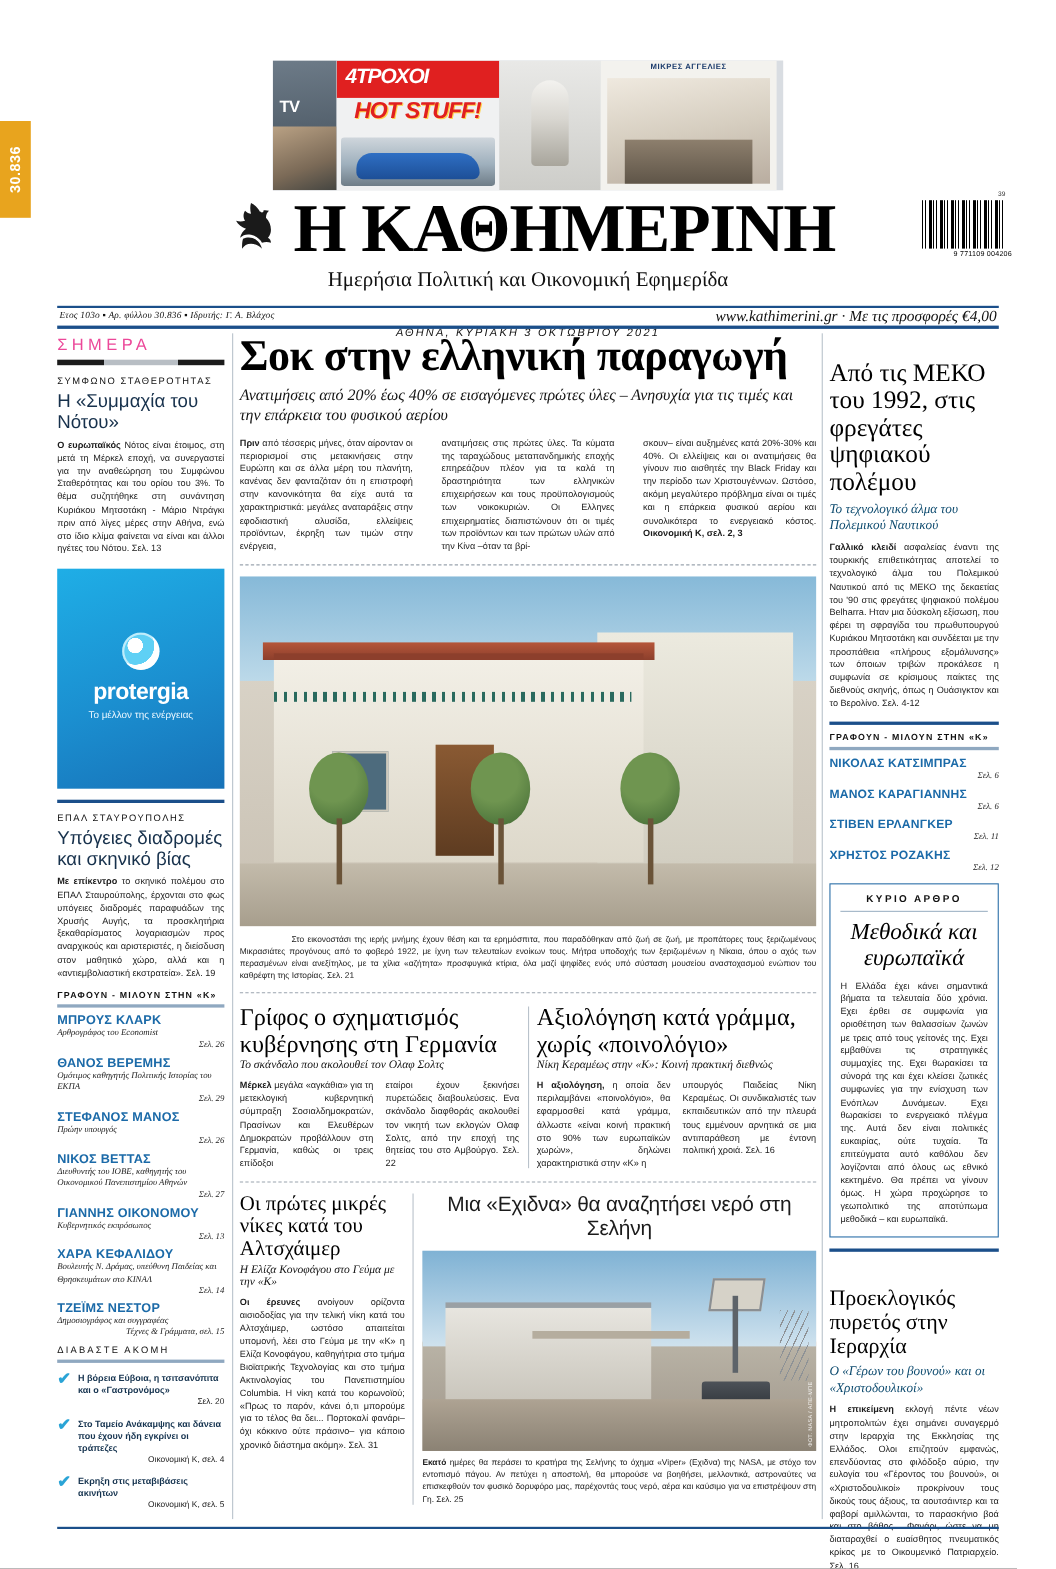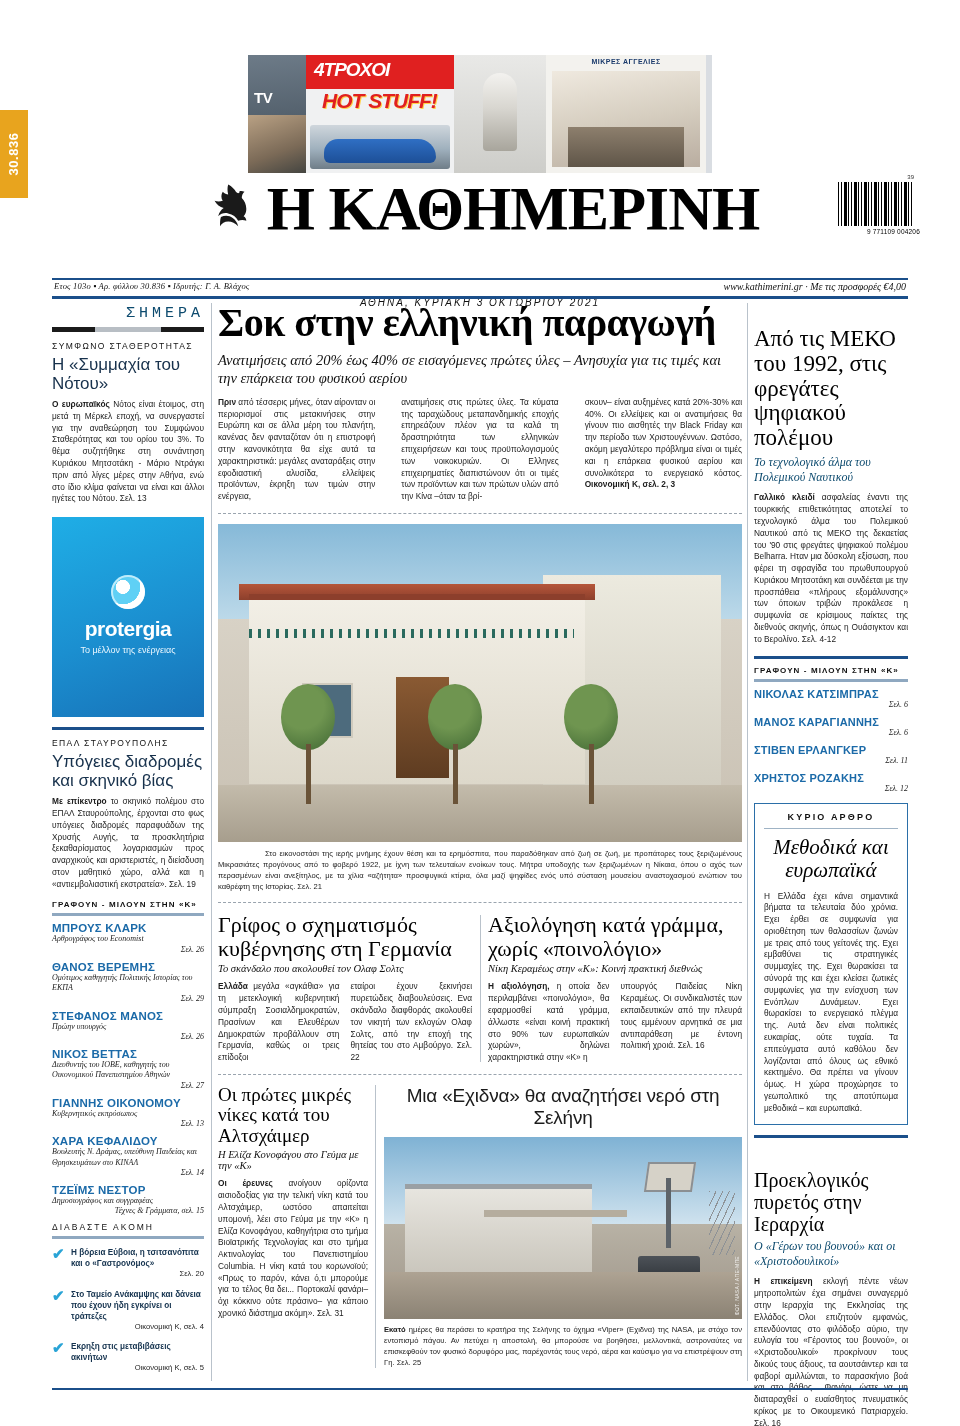--- a/index.html
+++ b/index.html
@@ -109,21 +109,21 @@
     position:absolute;left:54px;top:281px;font-family:"Liberation Serif",serif;
     font-size:8.5px;color:#111;font-style:italic;letter-spacing:.2px;
   }
   .info-center{
     position:absolute;left:0;top:297px;width:960px;text-align:center;
     font-family:Liberation Sans, sans-serif;font-size:10px;font-style:italic;
     letter-spacing:2px;color:#111;
   }
   .info-right{
     position:absolute;right:54px;top:281px;font-family:"Liberation Serif",serif;
-    font-size:10px;color:#111;font-style:italic;
+    font-size:14px;color:#111;font-style:italic;
   }
   
   .cols{position:absolute;left:52px;top:303px;width:856px;height:1078px;}
   .col-left{position:absolute;left:0;top:0;width:152px;height:1078px;}
   .col-mid{position:absolute;left:166px;top:0;width:524px;height:1078px;}
   .col-right{position:absolute;left:702px;top:0;width:154px;height:1078px;}
   .vrule{position:absolute;top:0;width:1px;height:1078px;background:#b9c2cb;}
   .vrule.a{left:159px;} .vrule.b{left:695px;}
 
   
@@ -140,22 +140,22 @@
     color:#1b1b1b;text-align:justify;
   }
   .body-s b{font-weight:bold;}
   .serif-head{font-family:"Liberation Serif",serif;color:#000;}
   .hr-dash{
     height:0;border-top:1px dashed #9aa4ae;margin:10px 0;
   }
 
   
   .today-head{
-    text-align:right;font-family:Liberation Mono, monospace;font-size:15px;
-    letter-spacing:4px;color:#0c4a6e;padding-top:2px;
+    text-align:left;font-family:Liberation Sans, sans-serif;font-size:15px;
+    letter-spacing:4px;color:#ec4899;padding-top:2px;
   }
   .today-rule{
     height:5px;margin:5px 0 9px;
     background:linear-gradient(90deg,#1b1b1b 0 28%,#b8bec4 28% 72%,#1b1b1b 72% 100%);
   }
   .toprule{height:3px;background:#1b4f8a;}
   .ad-protergia{
     margin:12px 0 10px;height:200px;
     background:linear-gradient(160deg,#1faee6 0%,#1b8fd0 55%,#1772b8 100%);
     position:relative;
@@ -382,20 +382,21 @@
     <svg class="logo-eagle" viewBox="0 0 64 64">
       <path d="M30 6c4 2 7 5 9 9 3-2 6-2 9-1-2 2-3 4-3 7 3 3 5 7 5 12 0 3-1 6-3 8 2 1 3 3 3 5-3-1-6-1-9 0-2-4-6-7-11-8-4-1-8 0-11 3 1-4 3-7 6-9-4-1-8-4-10-8 3 1 6 1 9 0-2-3-2-7 0-10 2 2 4 3 6 3-1-4-1-8 0-11z" fill="#1a1a1a"></path>
       <path d="M22 42c4-2 9-2 13 1 3 2 5 5 6 9-3-3-7-5-11-5-4 0-7 2-9 5 0-4 0-7 1-10z" fill="#1a1a1a"></path>
       <circle cx="41" cy="14" r="1.6" fill="#fff"></circle>
     </svg>
     <div class="paper-title">Η ΚΑΘΗΜΕΡΙΝΗ</div>
   </div>
   <div class="barcode-tag">39</div>
   <div class="barcode"></div>
   <div class="barcode-num">9 771109 004206</div>
+  <div class="subtitle">Ημερήσια Πολιτική και Οικονομική Εφημερίδα</div>
 
   <div class="inforule-top"></div>
   <div class="info-left">Ετος 103ο ▪ Αρ. φύλλου 30.836 ▪ Ιδρυτής: Γ. Α. Βλάχος</div>
   <div class="info-center">ΑΘΗΝΑ, ΚΥΡΙΑΚΗ 3 ΟΚΤΩΒΡΙΟΥ 2021</div>
   <div class="info-right">www.kathimerini.gr · Με τις προσφορές €4,00</div>
   <div class="inforule-bot"></div>
 
   <div class="cols">
     <div class="vrule a"></div>
     <div class="vrule b"></div>
@@ -530,21 +531,21 @@
         <div class="cap-photo"><b>Στο εικονοστάσι</b> <span>της ιερής μνήμης έχουν θέση και τα ερημόσπιτα, που παραδόθηκαν από ζωή σε ζωή, με προπάτορες τους ξεριζωμένους Μικρασιάτες προγόνους από το φοβερό 1922, με ίχνη των τελευταίων ενοίκων τους. Μήτρα υποδοχής των ξεριζωμένων η Νίκαια, όπου ο αχός των περασμένων είναι ανεξίτηλος, με τα χίλια «αζήτητα» προσφυγικά κτίρια, όλα μαζί ψηφίδες ενός υπό σύσταση μουσείου αναστοχασμού ενώπιον του καθρέφτη της Ιστορίας. Σελ. 21</span></div>
       </div>
 
       <div class="hr-dash"></div>
 
       <div class="two-up">
         <div>
           <div class="mh serif-head">Γρίφος ο σχηματισμός κυβέρνησης στη Γερμανία</div>
           <div class="msub">Το σκάνδαλο που ακολουθεί τον Ολαφ Σολτς</div>
           <div class="twocolbody">
-            <div class="body-s"><b>Ελλάδα</b> <span>μεγάλα «αγκάθια» για τη μετεκλογική κυβερνητική σύμπραξη Σοσιαλδημοκρατών, Πρασίνων και Ελευθέρων Δημοκρατών προβάλλουν στη Γερμανία, καθώς οι τρεις επίδοξοι</span></div>
+            <div class="body-s"><b>Μέρκελ</b> <span>μεγάλα «αγκάθια» για τη μετεκλογική κυβερνητική σύμπραξη Σοσιαλδημοκρατών, Πρασίνων και Ελευθέρων Δημοκρατών προβάλλουν στη Γερμανία, καθώς οι τρεις επίδοξοι</span></div>
             <div class="body-s">εταίροι έχουν ξεκινήσει πυρετώδεις διαβουλεύσεις. Ενα σκάνδαλο διαφθοράς ακολουθεί τον νικητή των εκλογών Ολαφ Σολτς, από την εποχή της θητείας του στο Αμβούργο. Σελ. 22</div>
           </div>
         </div>
         <div>
           <div class="sep"></div>
           <div class="mh serif-head">Αξιολόγηση κατά γράμμα, χωρίς «ποινολόγιο»</div>
           <div class="msub">Νίκη Κεραμέως στην «Κ»: Κοινή πρακτική διεθνώς</div>
           <div class="twocolbody">
             <div class="body-s"><b>Η αξιολόγηση,</b> <span>η οποία δεν περιλαμβάνει «ποινολόγιο», θα εφαρμοσθεί κατά γράμμα, άλλωστε «είναι κοινή πρακτική στο 90% των ευρωπαϊκών χωρών», δηλώνει χαρακτηριστικά στην «Κ» η</span></div>
             <div class="body-s">υπουργός Παιδείας Νίκη Κεραμέως. Οι συνδικαλιστές των εκπαιδευτικών από την πλευρά τους εμμένουν αρνητικά σε μια αντιπαράθεση με έντονη πολιτική χροιά. Σελ. 16</div>

